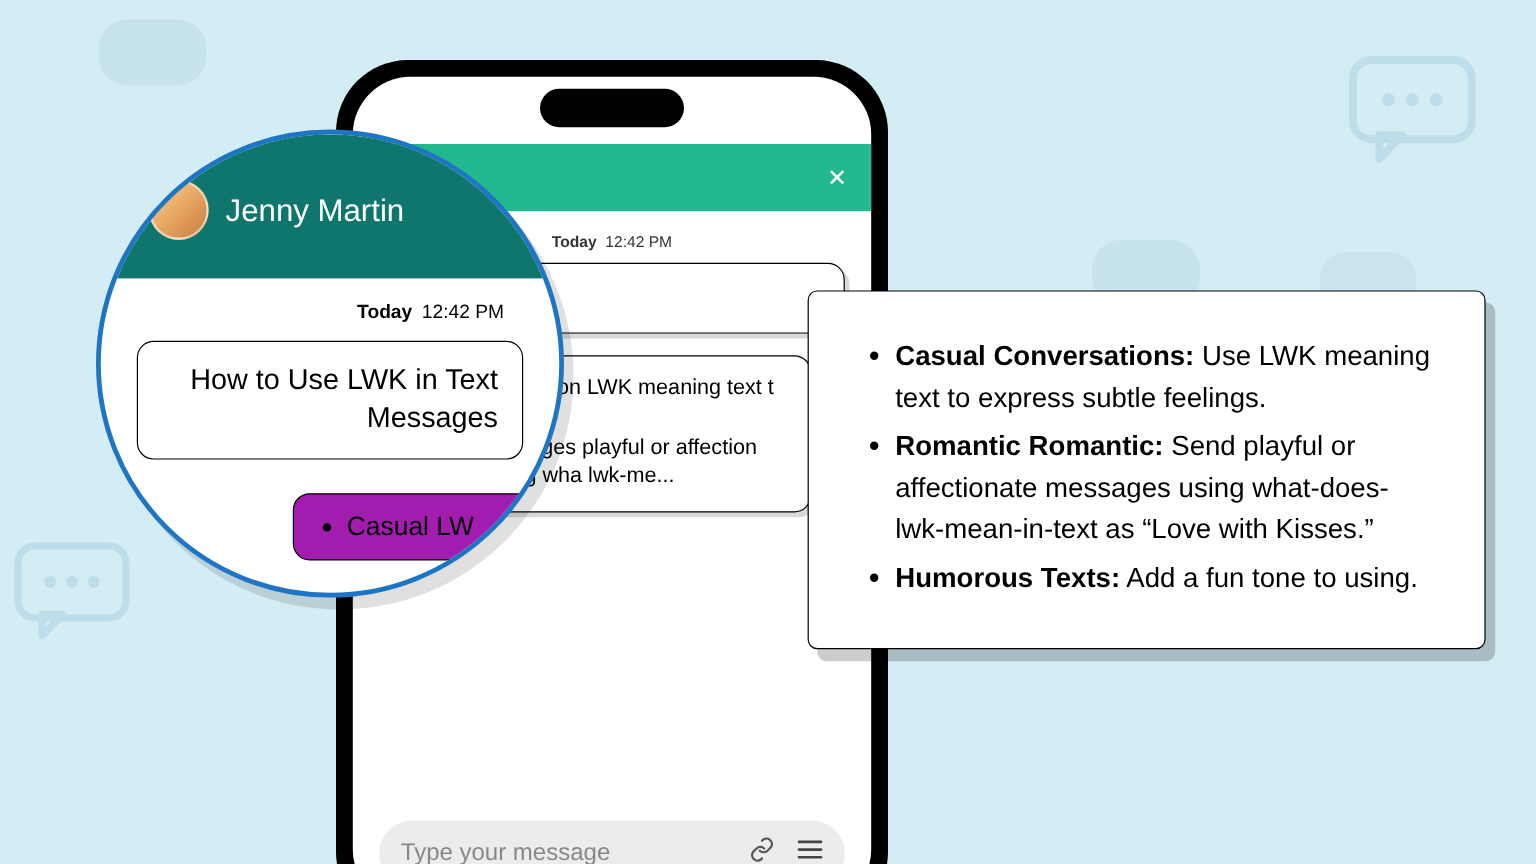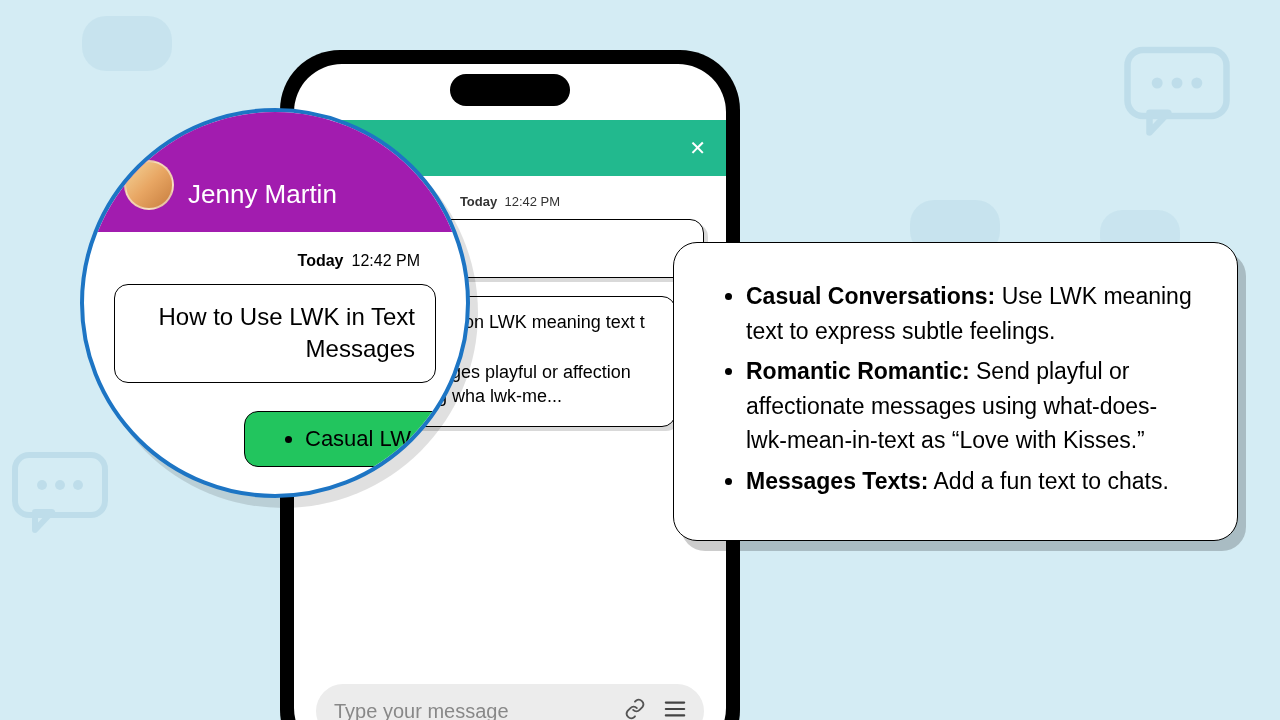--- a/index.html
+++ b/index.html
@@ -119,24 +119,24 @@
     width: 390px;
     height: 390px;
     border: 4px solid #1d75c4;
     border-radius: 50%;
     background: #fff;
     overflow: hidden;
     box-shadow: 8px 10px 0 rgba(0,0,0,0.12);
     z-index: 10;
   }
   .mag-header {
-    background: #a21caf;
+    background: #0f766e;
     color: #fff;
     display: flex;
-    align-items: flex-end;
+    align-items: center;
     gap: 14px;
     padding: 28px 26px 22px 40px;
     height: 120px;
     font-size: 26px;
   }
   .avatar {
     width: 50px;
     height: 50px;
     border-radius: 50%;
     background: linear-gradient(135deg, #f4d59a 0%, #e8a663 50%, #c77d3e 100%);
@@ -151,38 +151,38 @@
     border-radius: 14px;
     padding: 16px 20px;
     font-size: 24px;
     line-height: 1.35;
     background: #fff;
     text-align: right;
   }
   .mag-bubble2 {
     border: 1.5px solid #000;
     border-radius: 14px;
-    padding: 14px 18px 14px 34px;
+    padding: 14px 18px 14px 18px;
     font-size: 22px;
     margin-top: 28px;
     margin-left: 130px;
     width: 230px;
-    background: #22c55e;
+    background: #a21caf;
   }
   .mag-bubble2 ul { list-style: disc; padding-left: 26px; }
 
   
   .info-card {
     position: absolute;
     right: 42px;
     top: 242px;
     width: 565px;
     background: #fff;
     border: 1.5px solid #000;
-    border-radius: 24px;
+    border-radius: 8px;
     padding: 36px 40px 36px 48px;
     box-shadow: 8px 10px 0 rgba(0,0,0,0.2);
     z-index: 20;
     font-size: 23px;
     line-height: 1.5;
   }
   .info-card ul { list-style: disc; padding-left: 24px; }
   .info-card li { margin-bottom: 6px; }
   .info-card b { font-weight: 700; }
 </style>
@@ -301,15 +301,15 @@
           <li>Casual LW</li>
         </ul>
     </div>
   </div>
 </div>
 
 <div class="info-card">
   <ul>
     <li><b>Casual Conversations:</b><span> Use LWK meaning text to express subtle feelings.</span></li>
     <li><b>Romantic Romantic:</b><span> Send playful or affectionate messages using what-does-lwk-mean-in-text as “Love with Kisses.”</span></li>
-    <li><b>Messages Texts:</b><span> Add a fun text to chats.</span></li>
+    <li><b>Humorous Texts:</b><span> Add a fun tone to using.</span></li>
   </ul>
 </div>
 
 </body></html>

